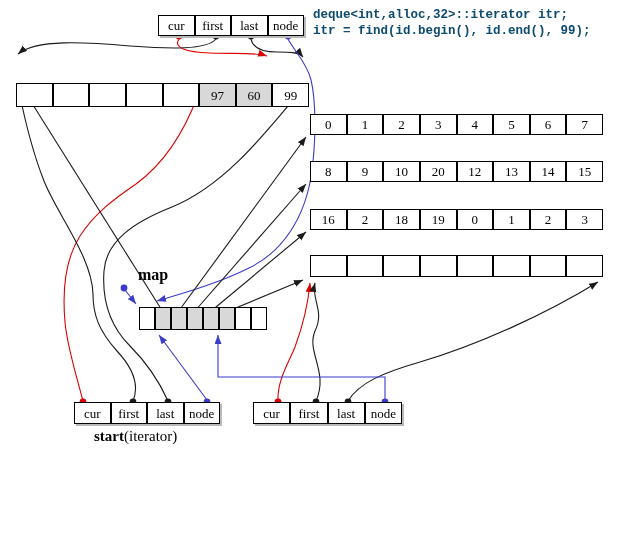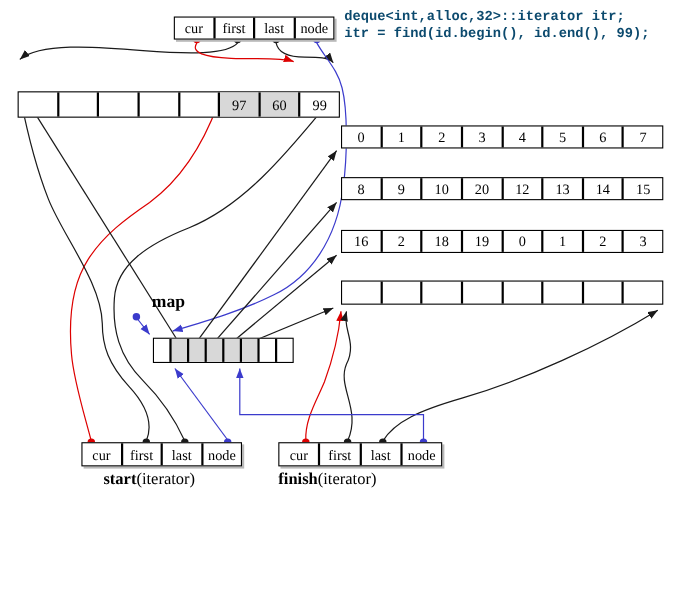--- a/index.html
+++ b/index.html
@@ -179,18 +179,15 @@
   <div class="itlabel" style="left:74px;top:428px;margin-left:20px;">
     <b>start</b><span>(iterator)</span>
   </div>
 
   <div class="box itbox" style="left:253px;top:402px;width:149px;height:22px;">
       <div class="it-cell">cur</div>
       <div class="it-cell">first</div>
       <div class="it-cell">last</div>
       <div class="it-cell">node</div>
     </div>
-  <div class="itlabel" style="left:253px;top:428px;">
-    <b>finish</b><span>(iterator)</span>
-  </div>
 
 
 </div>
 
 </body></html>

